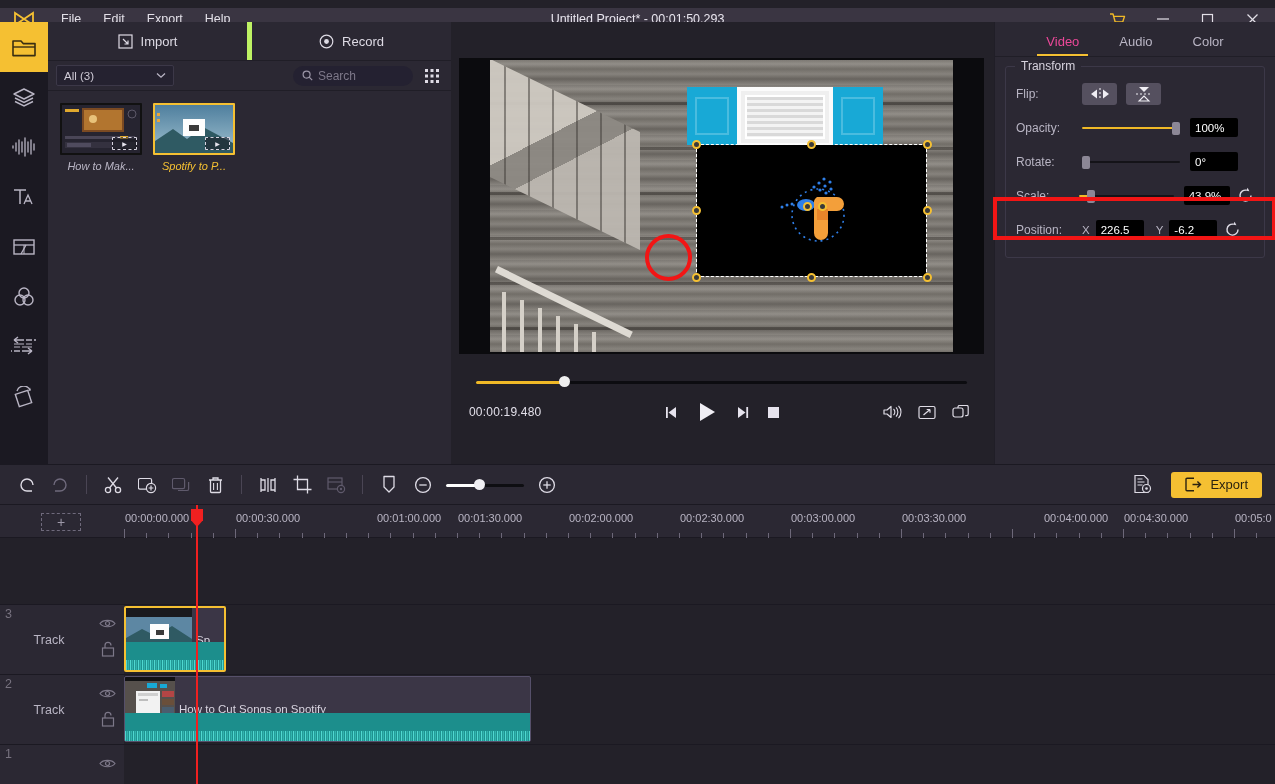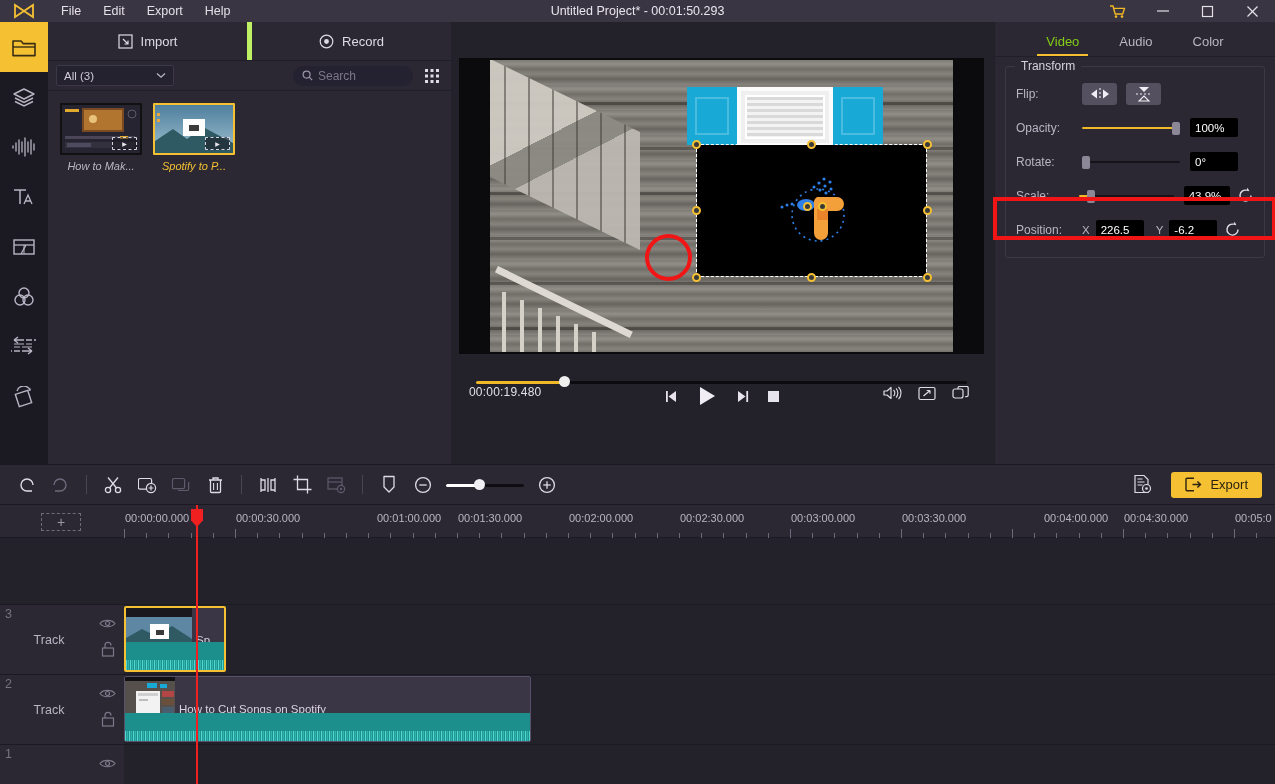--- a/index.html
+++ b/index.html
@@ -8,21 +8,21 @@
     background: #232129;
     font-family: "Liberation Sans", sans-serif;
     color: #cfcbd6;
     overflow: hidden;
     -webkit-font-smoothing: antialiased;
   }
   .app { position: relative; width: 1275px; height: 784px; }
 
   
   .titlebar {
-    position: absolute; top: 0; left: 0; width: 1275px; height: 22px;
+    position: absolute; top: 8px; left: 0; width: 1275px; height: 22px;
     background: #3a3542; display: flex; align-items: center;
   }
   .logo-mark { width: 48px; height: 22px; display: flex; align-items: center; justify-content: center; }
   .menu-list { display: flex; align-items: center; gap: 0px; margin-left: 2px; }
   .menu-item {
     font-size: 12.5px; color: #e3e0e8; padding: 3px 11px; cursor: default; line-height: 16px;
   }
   .title-text {
     position: absolute; left: 0; right: 0; text-align: center;
     font-size: 12.5px; color: #e8e5ee; pointer-events: none;
@@ -168,34 +168,34 @@
     background: #3a3a3a; border: 2px solid #f5c032; box-sizing: border-box;
   }
   .ring-marker {
     position: absolute; left: 645px; top: 249px; width: 47px; height: 47px;
     border: 4px solid #f21515; border-radius: 50%;
   }
   .pv-scrub { position: absolute; left: 8px; top: 352px; width: 525px; height: 16px; }
   .pv-scrub .track { position: absolute; left: 17px; right: 17px; top: 7px; height: 3px; background: #0c0c10; border-radius: 2px; }
   .pv-scrub .fill { position: absolute; left: 17px; top: 7px; width: 88px; height: 3px; background: #f0b927; border-radius: 2px; }
   .pv-scrub .knob { position: absolute; left: 100px; top: 2px; width: 11px; height: 11px; border-radius: 50%; background: #efefef; }
-  .pv-controls { position: absolute; left: 8px; top: 363px; width: 525px; height: 32px; display: flex; align-items: flex-start; }
+  .pv-controls { position: absolute; left: 8px; top: 374px; width: 525px; height: 32px; display: flex; align-items: center; }
   .pv-time { font-size: 12px; color: #e2dfe9; margin-left: 10px; letter-spacing: .2px; }
   .pv-center { position: absolute; left: 50%; transform: translateX(-50%); display: flex; align-items: center; gap: 17px; }
   .pv-right { position: absolute; right: 14px; display: flex; align-items: center; gap: 16px; }
   .pv-btn { display: flex; align-items: center; justify-content: center; }
 
   
   .props {
     position: absolute; top: 22px; left: 994px; width: 281px; height: 442px;
     background: #2b2833; border-left: 1px solid #201e27;
   }
   .prop-tabs { height: 34px; display: flex; align-items: flex-end; justify-content: center; gap: 40px; }
   .prop-tab { font-size: 13px; color: #b9b5c4; padding-bottom: 7px; position: relative; }
-  .prop-tab.active { color: #84cc16; text-align: right; }
+  .prop-tab.active { color: #ec4899; text-align: right; }
   .prop-tab.active::after {
     content: ""; position: absolute; left: -9px; right: -9px; bottom: 0; height: 2px; background: #f5c032;
   }
   .prop-divider { height: 1px; background: #201e27; }
   .fieldset {
     margin: 9px 10px 0 10px; border: 1px solid #3c3848; border-radius: 3px;
     padding: 13px 10px 14px 10px; position: relative;
   }
   .fieldset > .legend {
     position: absolute; top: -8px; left: 9px; background: #2b2833; padding: 0 6px;

